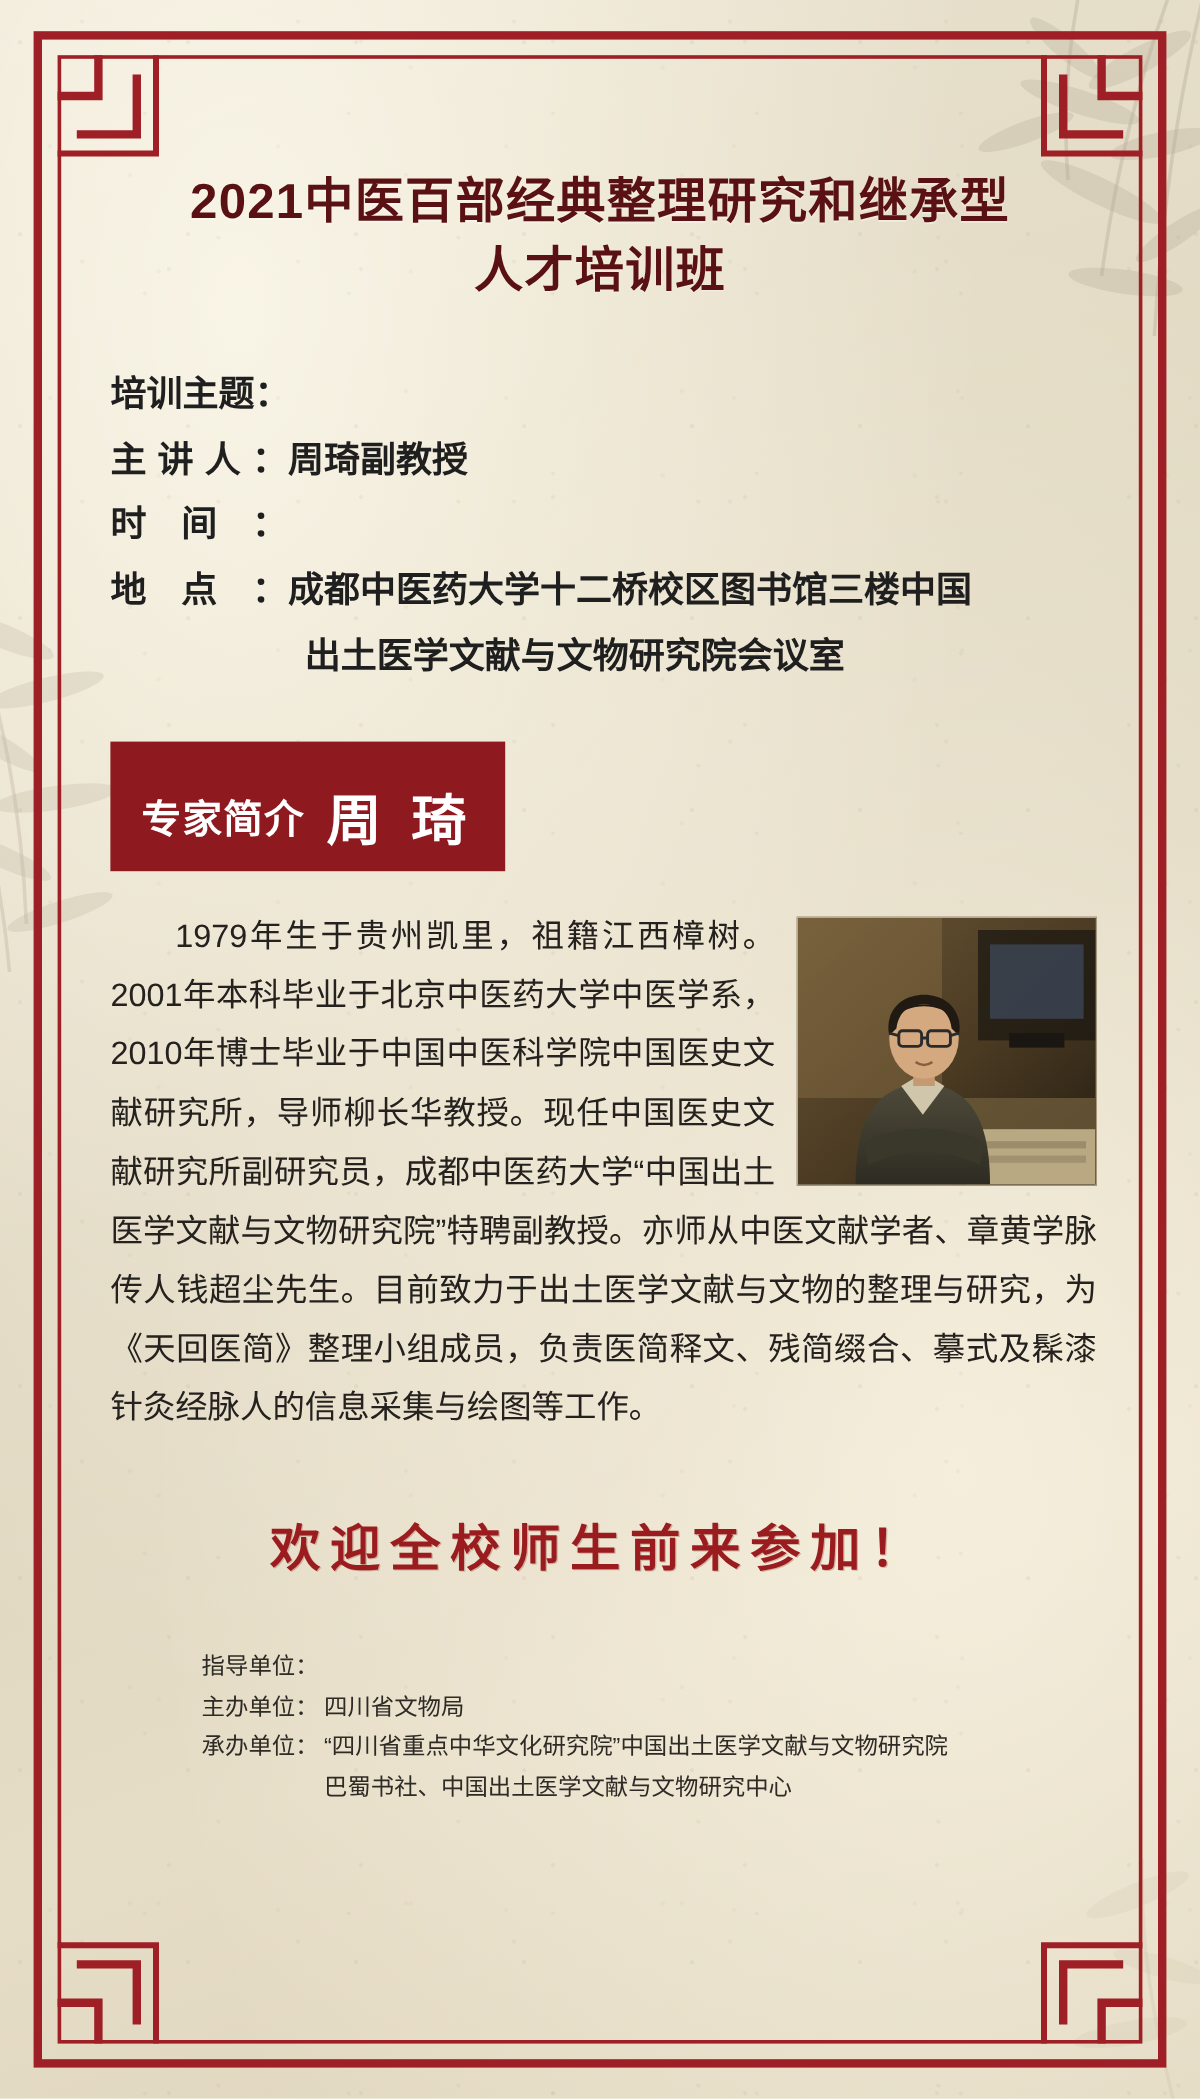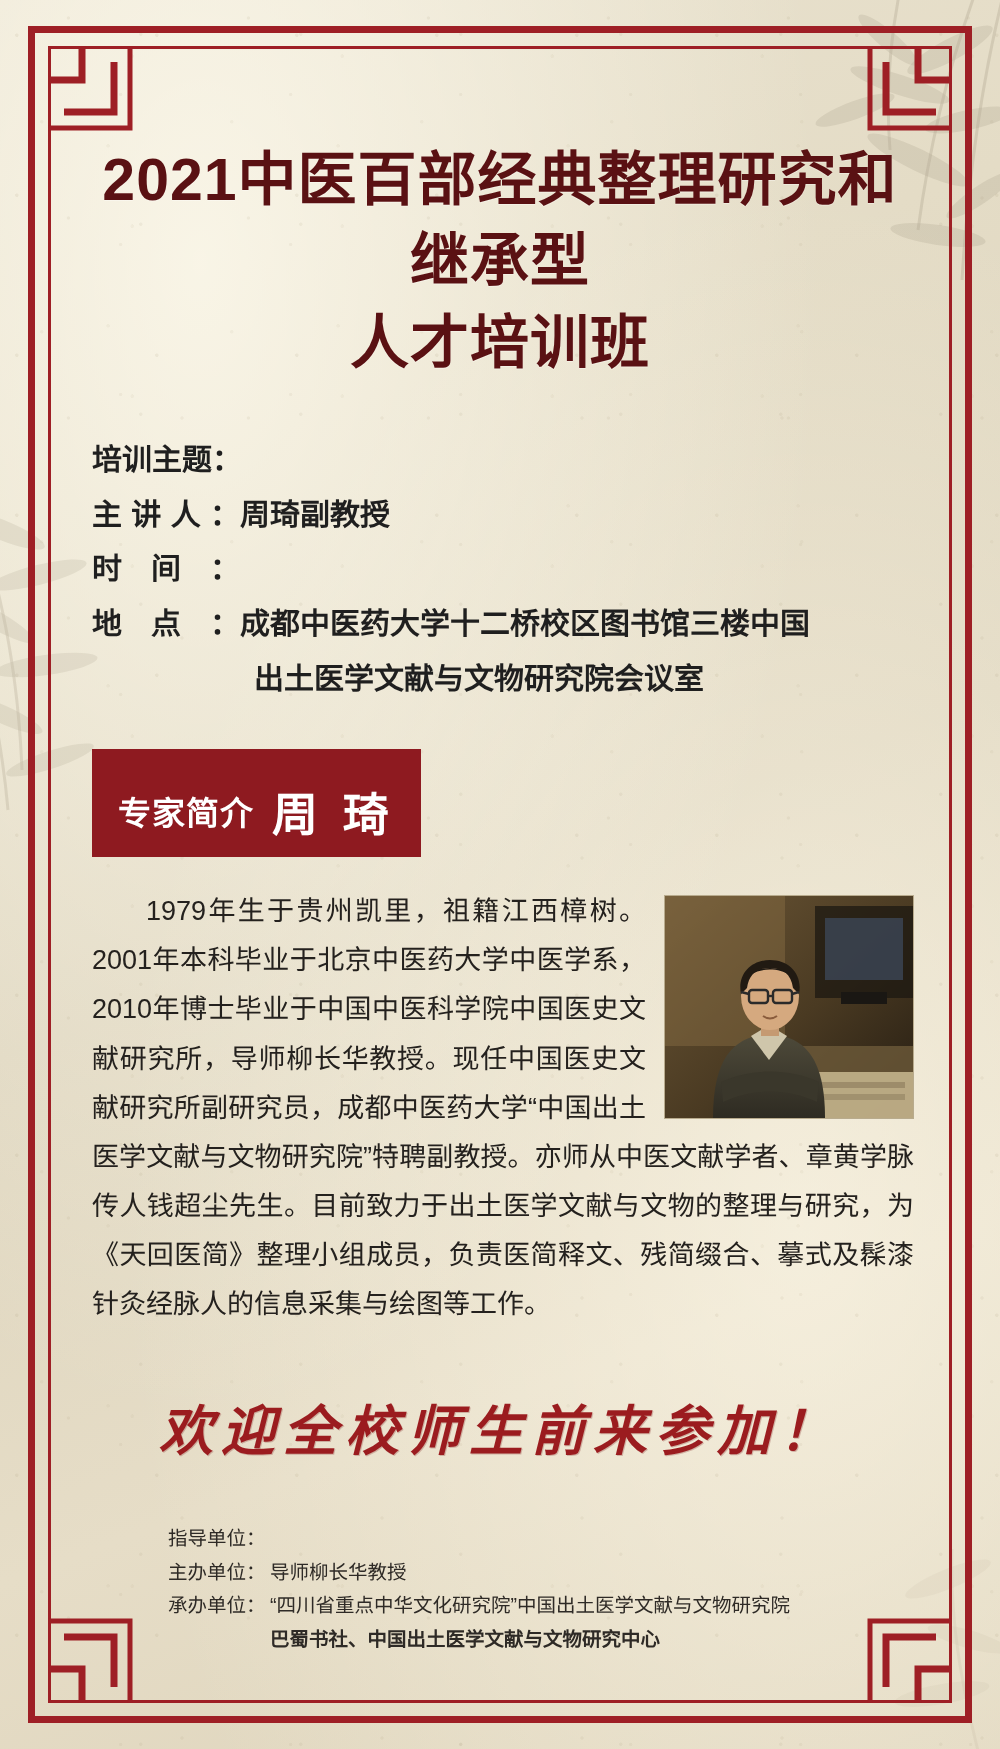--- a/index.html
+++ b/index.html
@@ -70,21 +70,21 @@
 
   .content {
     position: absolute;
     left: 78px; top: 92px; right: 78px; bottom: 70px;
   }
 
   .title {
     text-align: center;
     color: #5a1113;
     font-weight: bold;
-    font-size: 59px;
+    font-size: 41px;
     line-height: 1.38;
     letter-spacing: 1px;
     margin-top: 48px;
     text-shadow: 0 1px 0 rgba(255,255,255,.35);
   }
 
   .info {
     margin-top: 52px;
     padding-left: 14px;
     color: #2b2b2b;
@@ -160,37 +160,36 @@
   }
   .bio-text p { margin: 0; text-indent: 2em; }
 
   .welcome {
     clear: both;
     margin-top: 58px;
     text-align: center;
     color: #9b1c1f;
     font-family: "DejaVu Serif", "Liberation Serif", serif;
     font-weight: bold;
-    font-style: italic;
-    font-size: 54px;
+    font-size: 42px;
     letter-spacing: 8px;
     text-shadow: 1px 1px 0 rgba(120,20,20,.25);
   }
 
   .org {
     margin-top: 56px;
     padding-left: 90px;
     color: #2e2a26;
     font-size: 19.5px;
     line-height: 1.72;
   }
   .org-row { display: flex; }
   .org-label { flex: 0 0 auto; width: 102px; }
   .org-val { flex: 1 1 auto; }
-  .org-sub { margin-left: 102px; font-weight: bold; }
+  .org-sub { margin-left: 102px; }
 </style>
 </head>
 <body>
 
 <div class="poster">
 
   <div class="paper-texture"></div>
 
   <svg class="bamboo bamboo-tr" viewBox="0 0 360 420">
     <g fill="none" stroke="#9a8f78" stroke-opacity="0.45" stroke-width="3">
@@ -380,21 +379,21 @@
     </div>
 
     <div class="welcome">欢迎全校师生前来参加！</div>
 
     <div class="org">
       <div class="org-row">
         <div class="org-label">指导单位：</div>
       </div>
       <div class="org-row">
         <div class="org-label">主办单位：</div>
-        <div class="org-val">导师柳长华教授</div>
+        <div class="org-val">四川省文物局</div>
       </div>
       <div class="org-row">
         <div class="org-label">承办单位：</div>
         <div class="org-val">“四川省重点中华文化研究院”中国出土医学文献与文物研究院</div>
       </div>
       <div class="org-sub">巴蜀书社、中国出土医学文献与文物研究中心</div>
     </div>
 
   </div>
 </div>

